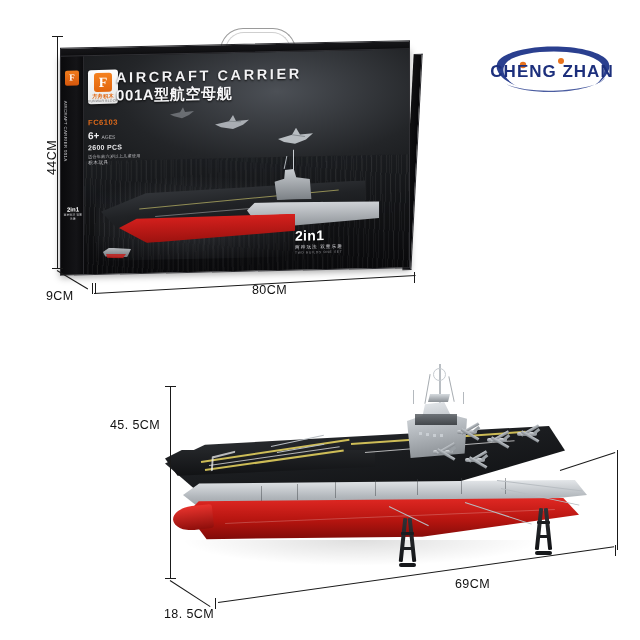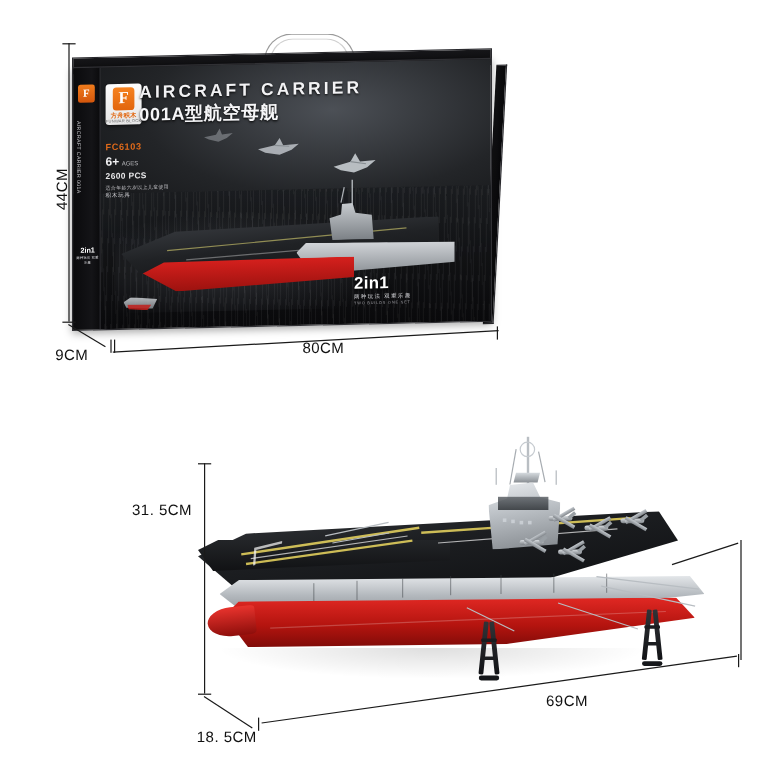--- a/index.html
+++ b/index.html
@@ -441,20 +441,31 @@
 
   <div class="diag" style="left:57px;top:270px;width:36px;transform:rotate(31deg);"></div>
   <div class="tick tick-v" style="left:92px;top:283px;"></div>
   <div class="tick tick-v" style="left:95px;top:283px;"></div>
   <div class="dim" style="left:46px;top:289px;">9CM</div>
 
   <div class="diag" style="left:94px;top:293px;width:322px;transform:rotate(-3.2deg);"></div>
   <div class="tick tick-v" style="left:414px;top:272px;"></div>
   <div class="dim" style="left:252px;top:283px;">80CM</div>
 
+  <div class="cz">
+    <svg width="130" height="56" viewBox="0 0 130 56">
+      <path d="M12 16 C 30 -2, 104 -2, 120 16 C 126 23, 120 34, 108 41
+               C 120 32, 120 22, 110 16 C 92 4, 34 5, 20 18
+               C 12 26, 18 36, 30 42 C 14 36, 5 25, 12 16 Z" fill="#2a3f8f"></path>
+      <path d="M16 38 C 34 52, 100 52, 118 34 C 110 48, 34 52, 16 38 Z" fill="#2a3f8f" opacity="0.85"></path>
+      <circle cx="36" cy="21" r="3.2" fill="#e8721c"></circle>
+      <circle cx="74" cy="17" r="3.0" fill="#e8721c"></circle>
+    </svg>
+    <div class="cz-text">CHENG ZHAN</div>
+  </div>
 
   <div class="mirror"></div>
 
   <div class="model">
 
     <div class="m-deck"></div>
     <div class="m-deck-front"></div>
 
     <div class="runway" style="left:36px;top:131px;width:150px;transform:rotate(-8.5deg);"></div>
     <div class="runway" style="left:40px;top:139px;width:140px;transform:rotate(-8deg);"></div>
@@ -543,21 +554,21 @@
       <div class="cross" style="left:0;top:13px;width:13px;"></div>
       <div class="cross" style="left:0;top:27px;width:13px;"></div>
       <div class="foot" style="left:-2px;top:43px;width:17px;"></div>
     </div>
 
   </div>
 
   <div class="rule rule-v" style="left:170px;top:386px;height:192px;"></div>
   <div class="tick tick-h" style="left:165px;top:386px;"></div>
   <div class="tick tick-h" style="left:165px;top:578px;"></div>
-  <div class="dim" style="left:110px;top:418px;">31. 5CM</div>
+  <div class="dim" style="left:110px;top:418px;">45. 5CM</div>
 
   <div class="diag" style="left:170px;top:580px;width:48px;transform:rotate(33deg);"></div>
   <div class="tick tick-v" style="left:215px;top:598px;"></div>
   <div class="dim" style="left:164px;top:607px;">18. 5CM</div>
 
   <div class="diag" style="left:218px;top:602px;width:400px;transform:rotate(-8deg);"></div>
   <div class="tick tick-v" style="left:615px;top:545px;"></div>
   <div class="dim" style="left:455px;top:577px;">69CM</div>
 
   <div class="rule rule-v" style="left:617px;top:450px;height:100px;"></div>

